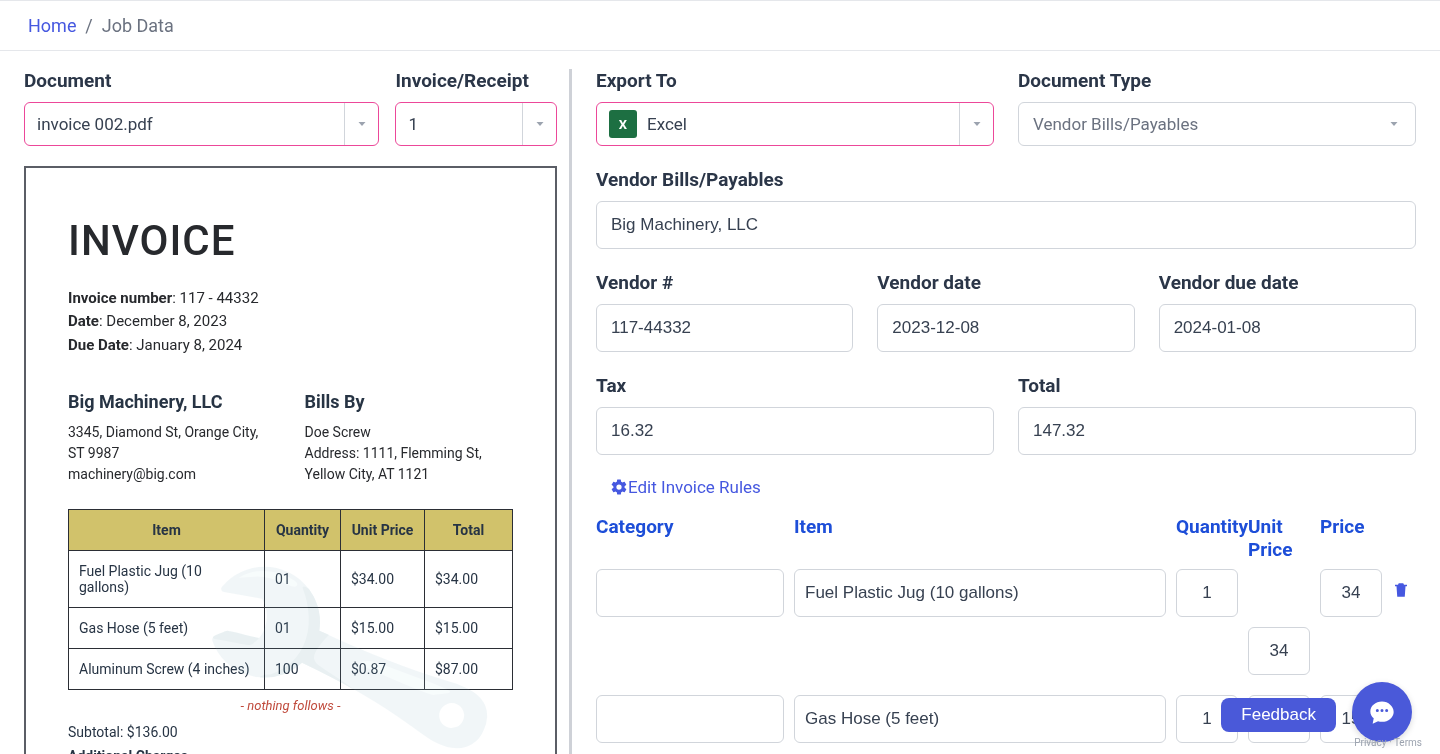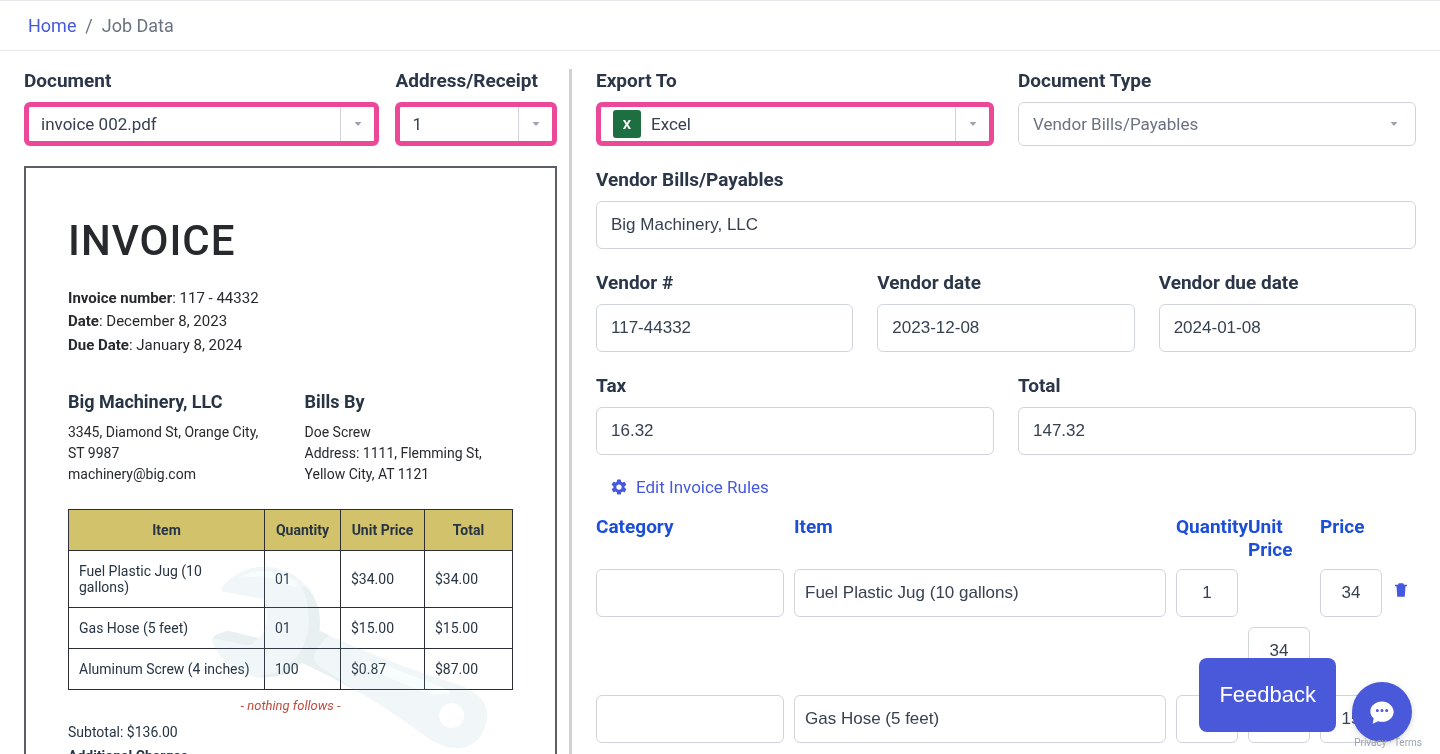--- a/index.html
+++ b/index.html
@@ -45,21 +45,21 @@
   }
   .row-top-right {
     display: flex;
     gap: 24px;
     margin-bottom: 22px;
   }
   .col { flex: 1; }
   .select {
     display: flex;
     align-items: center;
-    border: 5px solid #ec4899;
+    border: 1px solid #ec4899;
     border-radius: 6px;
     height: 44px;
     padding: 0 12px;
     cursor: pointer;
     background: #fff;
     font-size: 17px;
     color: #374151;
   }
   .select .value { flex: 1; }
   .select .chev {
@@ -92,21 +92,21 @@
     font-size: 17px;
     color: #374151;
     background:#fff;
   }
   .text-input::placeholder { color:#6b7280; }
   .section-row {
     display:flex; gap:24px; margin-bottom:22px;
   }
   .section-row .col { flex:1; display:flex; flex-direction:column; }
   .edit-rules {
-    color:#4658e0; display:flex; align-items:center; gap:8px;
+    color:#4658e0; display:flex; align-items:center; 
     font-size:17px; cursor:pointer; margin-left:14px; margin-bottom:18px;
   }
   .gear-icon { width:18px; fill:#4658e0; }
   .chev-down { width:14px; fill:#9ca3af; }
   .items-header {
     display:flex; gap:10px; padding:0 0 8px 0; font-weight:700; font-size:19px; color:#1d4ed8;
   }
   .cat-col { width:188px; }
   .item-col { flex:1; }
   .qty-col { width:62px; }
@@ -153,21 +153,21 @@
   .totals { font-size:14px; line-height:1.7; margin-top:4px; }
   .totals b { font-weight:700; }
   .wrench-bg {
     position:absolute; top:360px; right:40px; width:300px; height:300px;
     opacity:0.10; font-size:220px; color:#9ca3af; transform:rotate(-20deg);
     pointer-events:none;
   }
   .feedback-btn {
     position:fixed; bottom:22px; right:104px;
     background:#4a59d9; color:#fff; border:none; border-radius:8px;
-    padding:24px 20px; font-size:22px; cursor:pointer;
+    padding:7px 20px; font-size:17px; cursor:pointer;
   }
   .chat-fab {
     position:fixed; bottom:12px; right:28px; width:60px; height:60px;
     border-radius:50%; background:#4a59d9; display:flex; align-items:center;
     justify-content:center; cursor:pointer;
     box-shadow:0 2px 6px rgba(0,0,0,.15);
   }
   .chat-fab svg { width:28px; fill:#fff; }
   .recaptcha {
     position:fixed; bottom:6px; right:18px; font-size:10px; color:#9ca3af;
@@ -195,21 +195,21 @@
         <div class="select">
           <span class="value">invoice 002.pdf</span>
           <span class="chev">
             <svg class="chev-down" viewBox="0 0 20 20">
                 <path d="M5 7l5 6 5-6z"></path>
               </svg>
           </span>
         </div>
       </div>
       <div class="col" style="flex:1">
-        <div class="field-label">Address/Receipt</div>
+        <div class="field-label">Invoice/Receipt</div>
         <div class="select">
           <span class="value">1</span>
           <span class="chev">
             <svg class="chev-down" viewBox="0 0 20 20">
                 <path d="M5 7l5 6 5-6z"></path>
               </svg>
           </span>
         </div>
       </div>
     </div>

